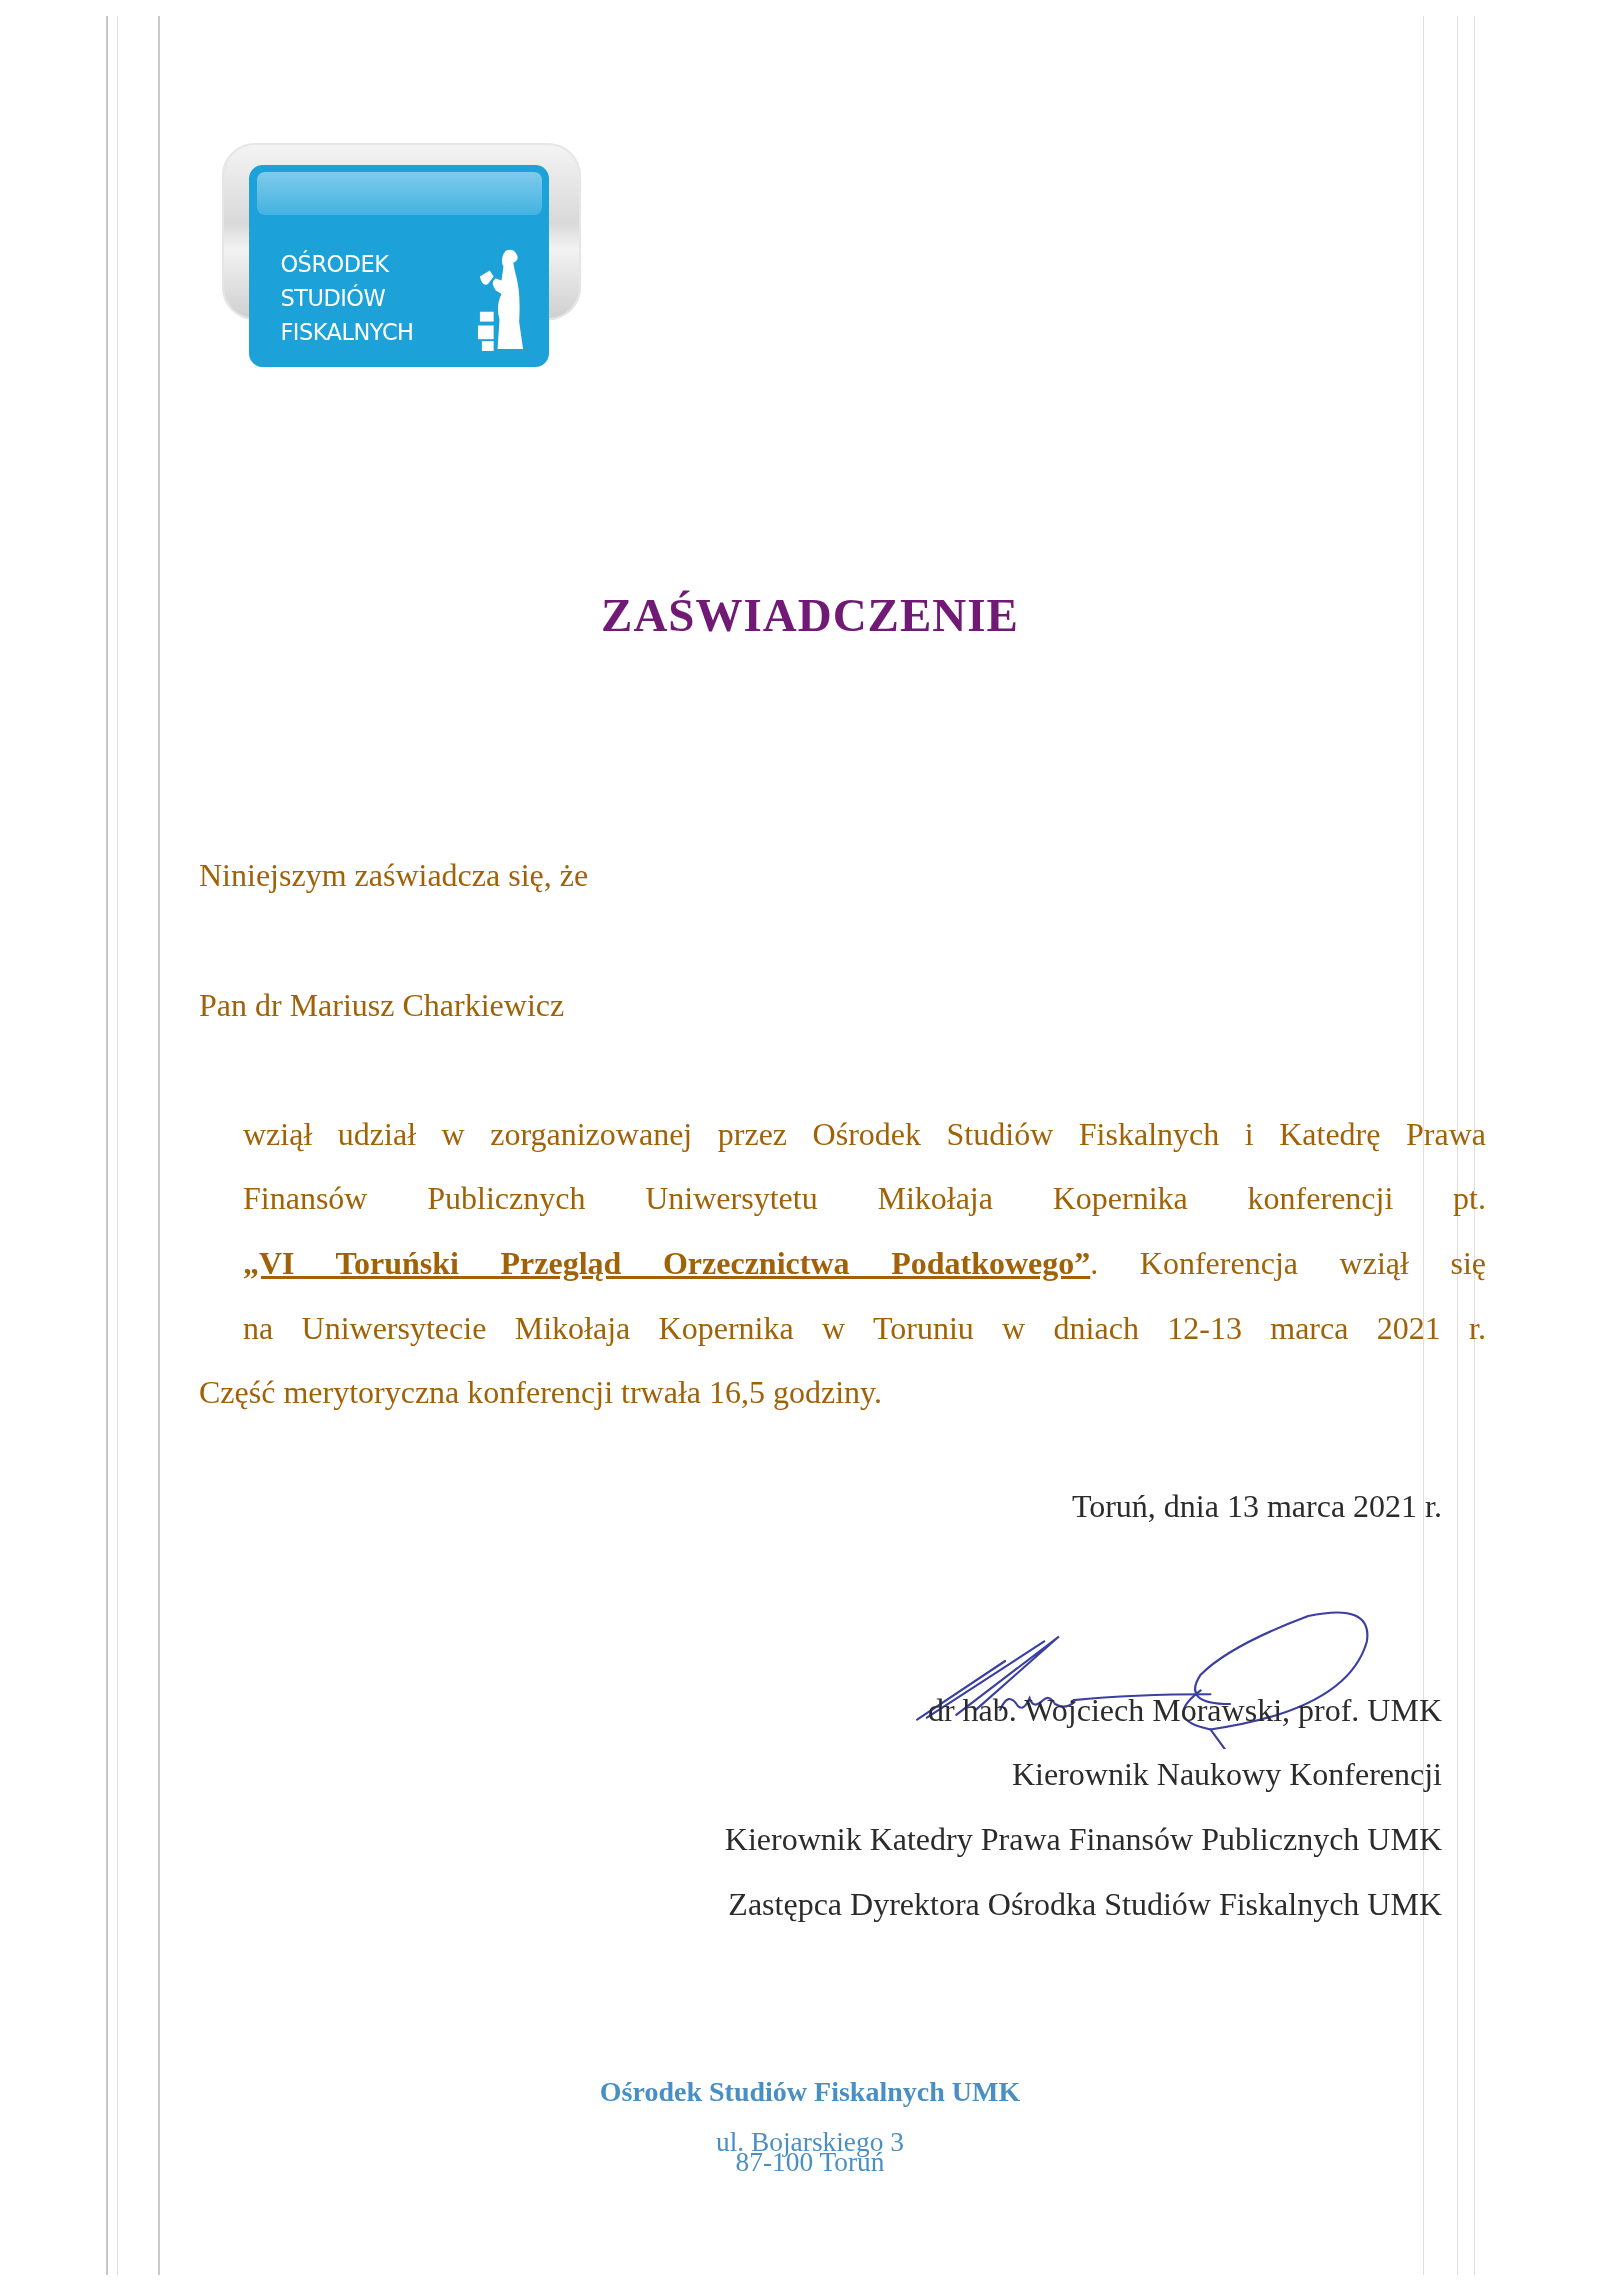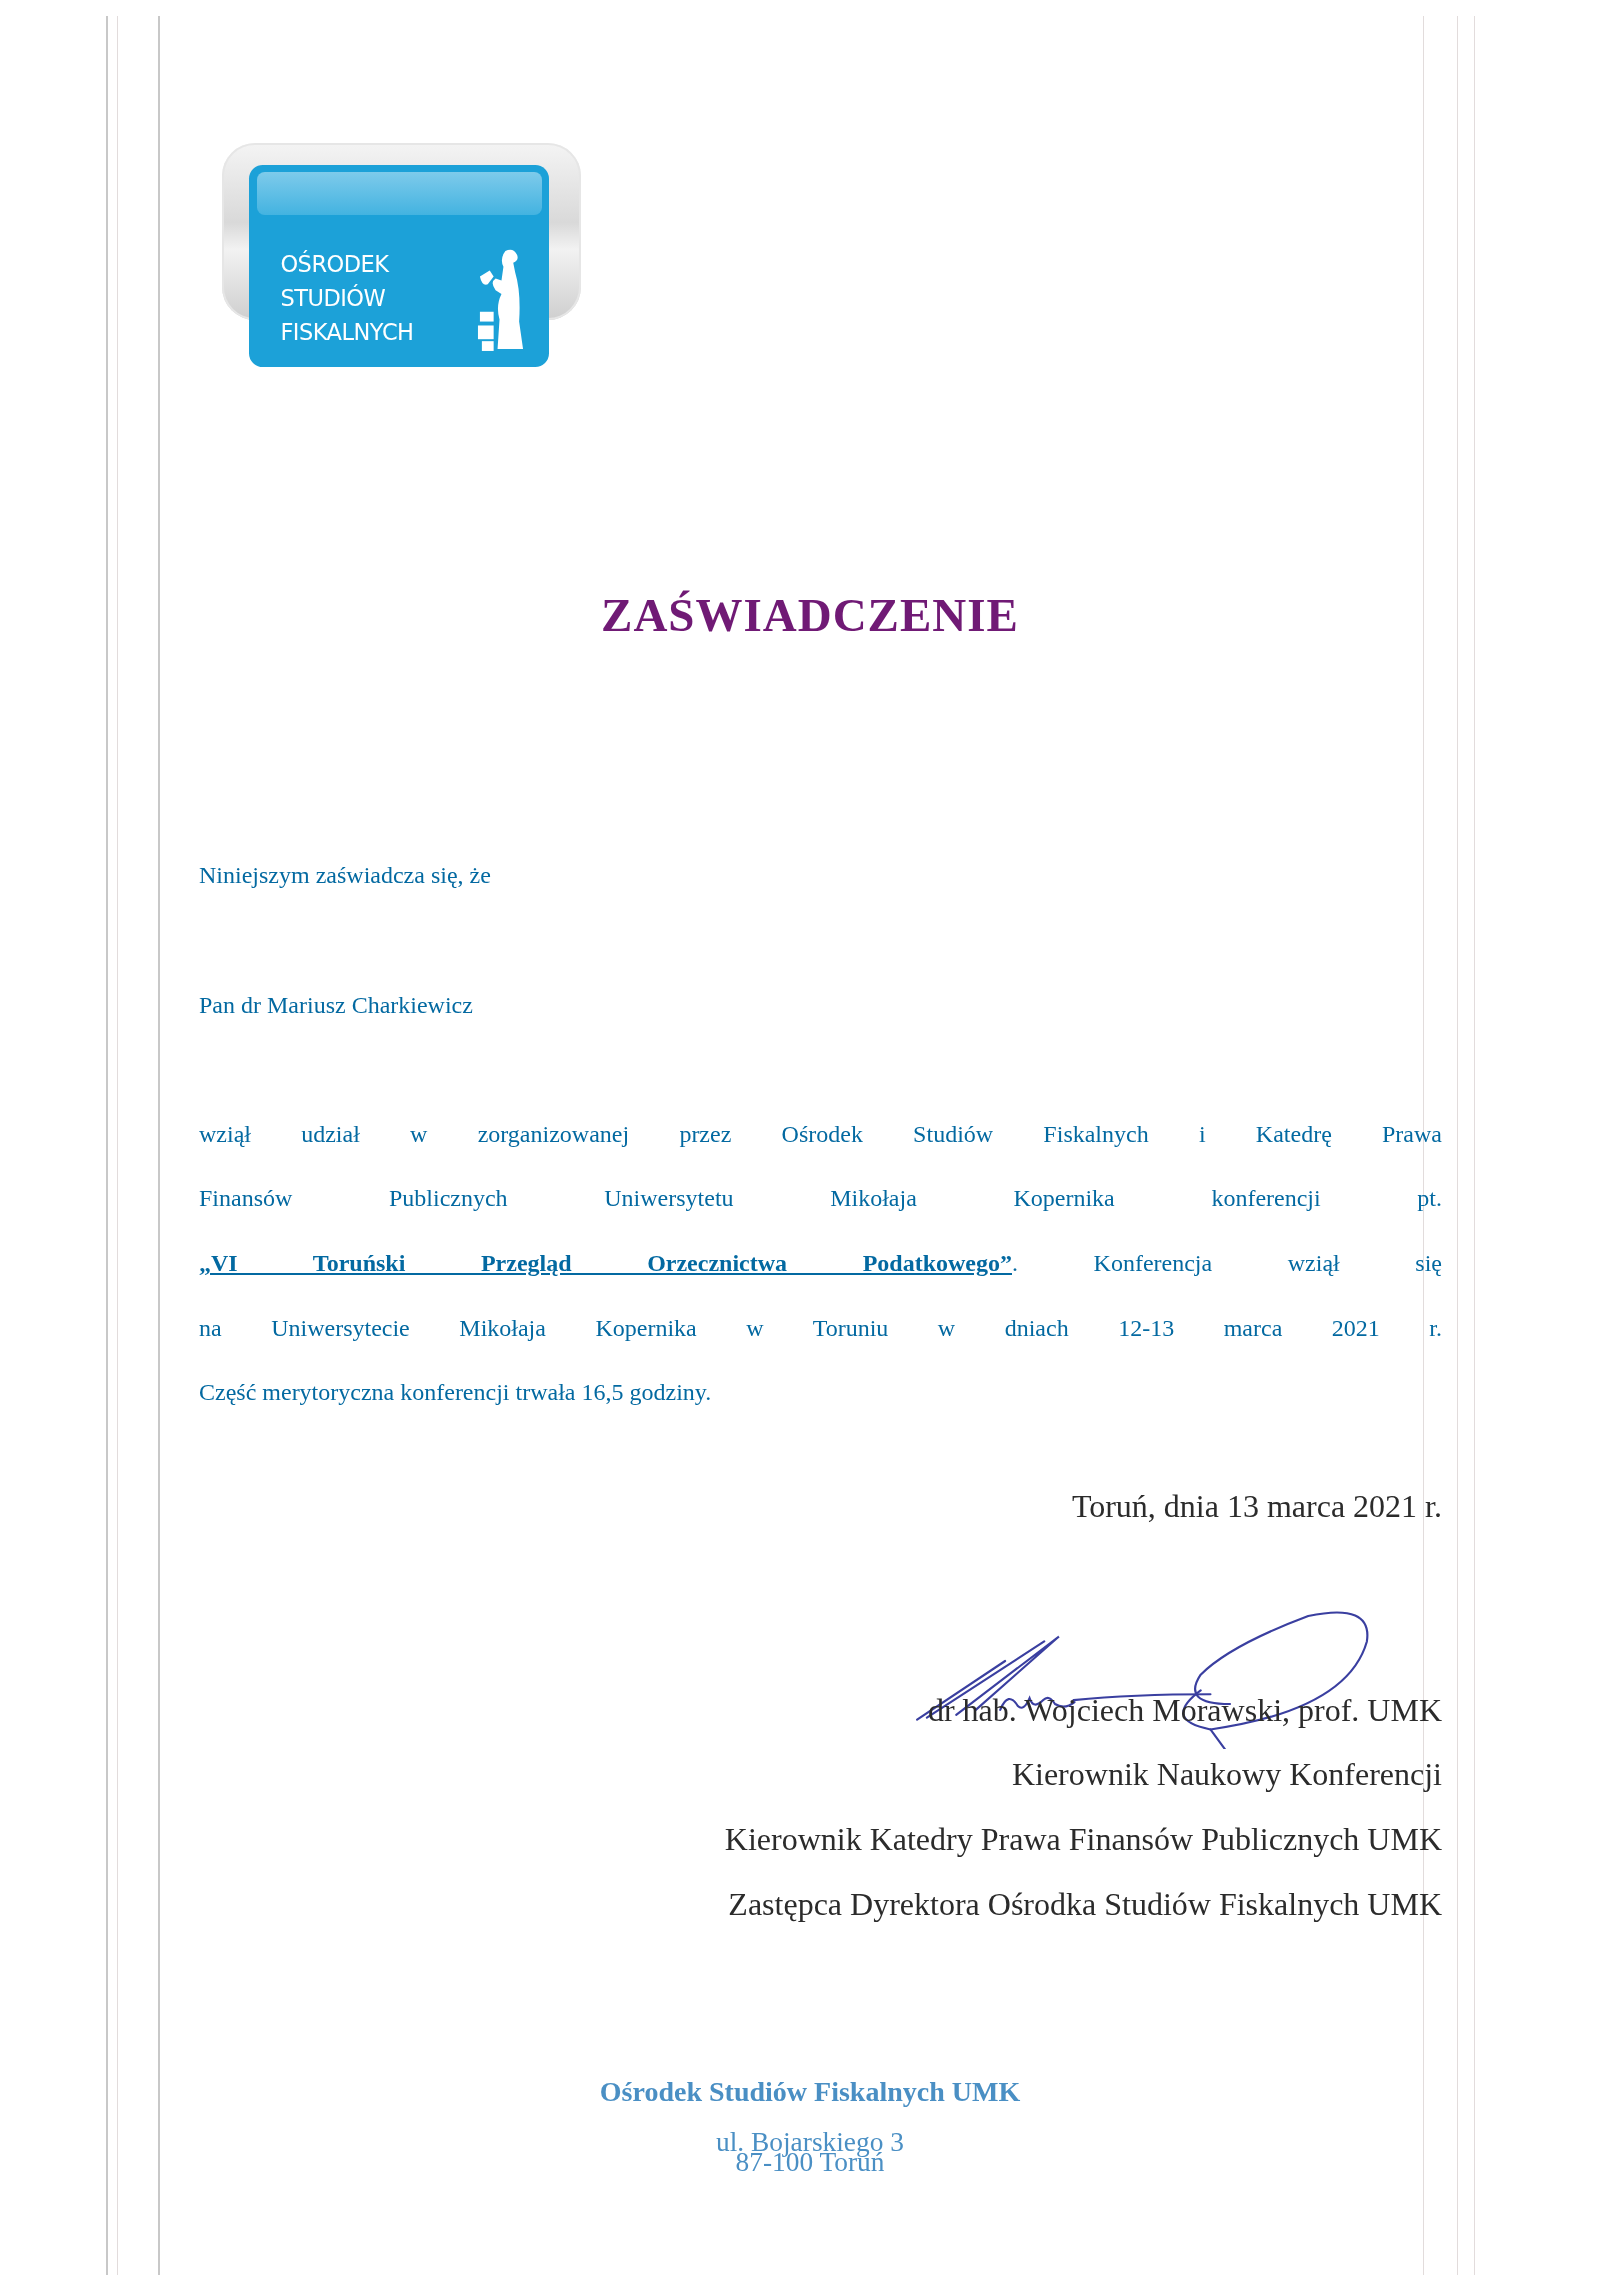--- a/index.html
+++ b/index.html
@@ -12,22 +12,22 @@
           box-shadow: 0 0 0 2px #e6e6e6 inset; }
   .logo-inner { position:absolute; left:27.4px; top:21.6px; width:300px; height:202px; border-radius:13.7px;
           background:#1ca1d8; overflow:hidden; }
   .logo-gloss { position:absolute; left:7.8px; top:7.8px; right:7.8px; height:43px; border-radius:7.8px;
           background:linear-gradient(180deg,#8fd2ee 0%,#4ab6e2 100%); opacity:.85; }
   .logo-text { position:absolute; left:31px; top:82px; color:#ffffff;
           font-family:"DejaVu Sans","Liberation Sans",sans-serif; font-size:22.5px; line-height:34px; letter-spacing:-0.5px; }
   .logo-figure { position:absolute; left:227px; top:82px; width:49px; height:106px; }
   .title { position:absolute; left:0; width:1620px; top:588px; text-align:center;
            font-weight:bold; font-size:47px; letter-spacing:1px; color:#701a75; }
-  .para { position:absolute; left:199px; width:1243px; font-size:24px; line-height:65px; color:#0369a1; }
-  .justify { text-align:justify; text-align-last:justify; }
+  .para { position:absolute; left:199px; width:1243px; font-size:32px; line-height:65px; color:#a16207; }
+  .justify { text-align:justify; text-align-last:justify;margin-left:44px; }
   .last { text-align:left; text-align-last:left; }
   .right { position:absolute; right:178px; font-size:32px; text-align:right; color:#2b2b2b; white-space:nowrap; }
   .sig { position:absolute; left:897px; top:1573px; width:490px; height:176px; }
   .footer { position:absolute; left:0; width:1620px; text-align:center; color:#4a8fc4; }
   .footer .org { font-weight:bold; font-size:28px; }
   b { font-weight:bold;text-decoration:underline; }
 </style>
 </head>
 <body>
 

